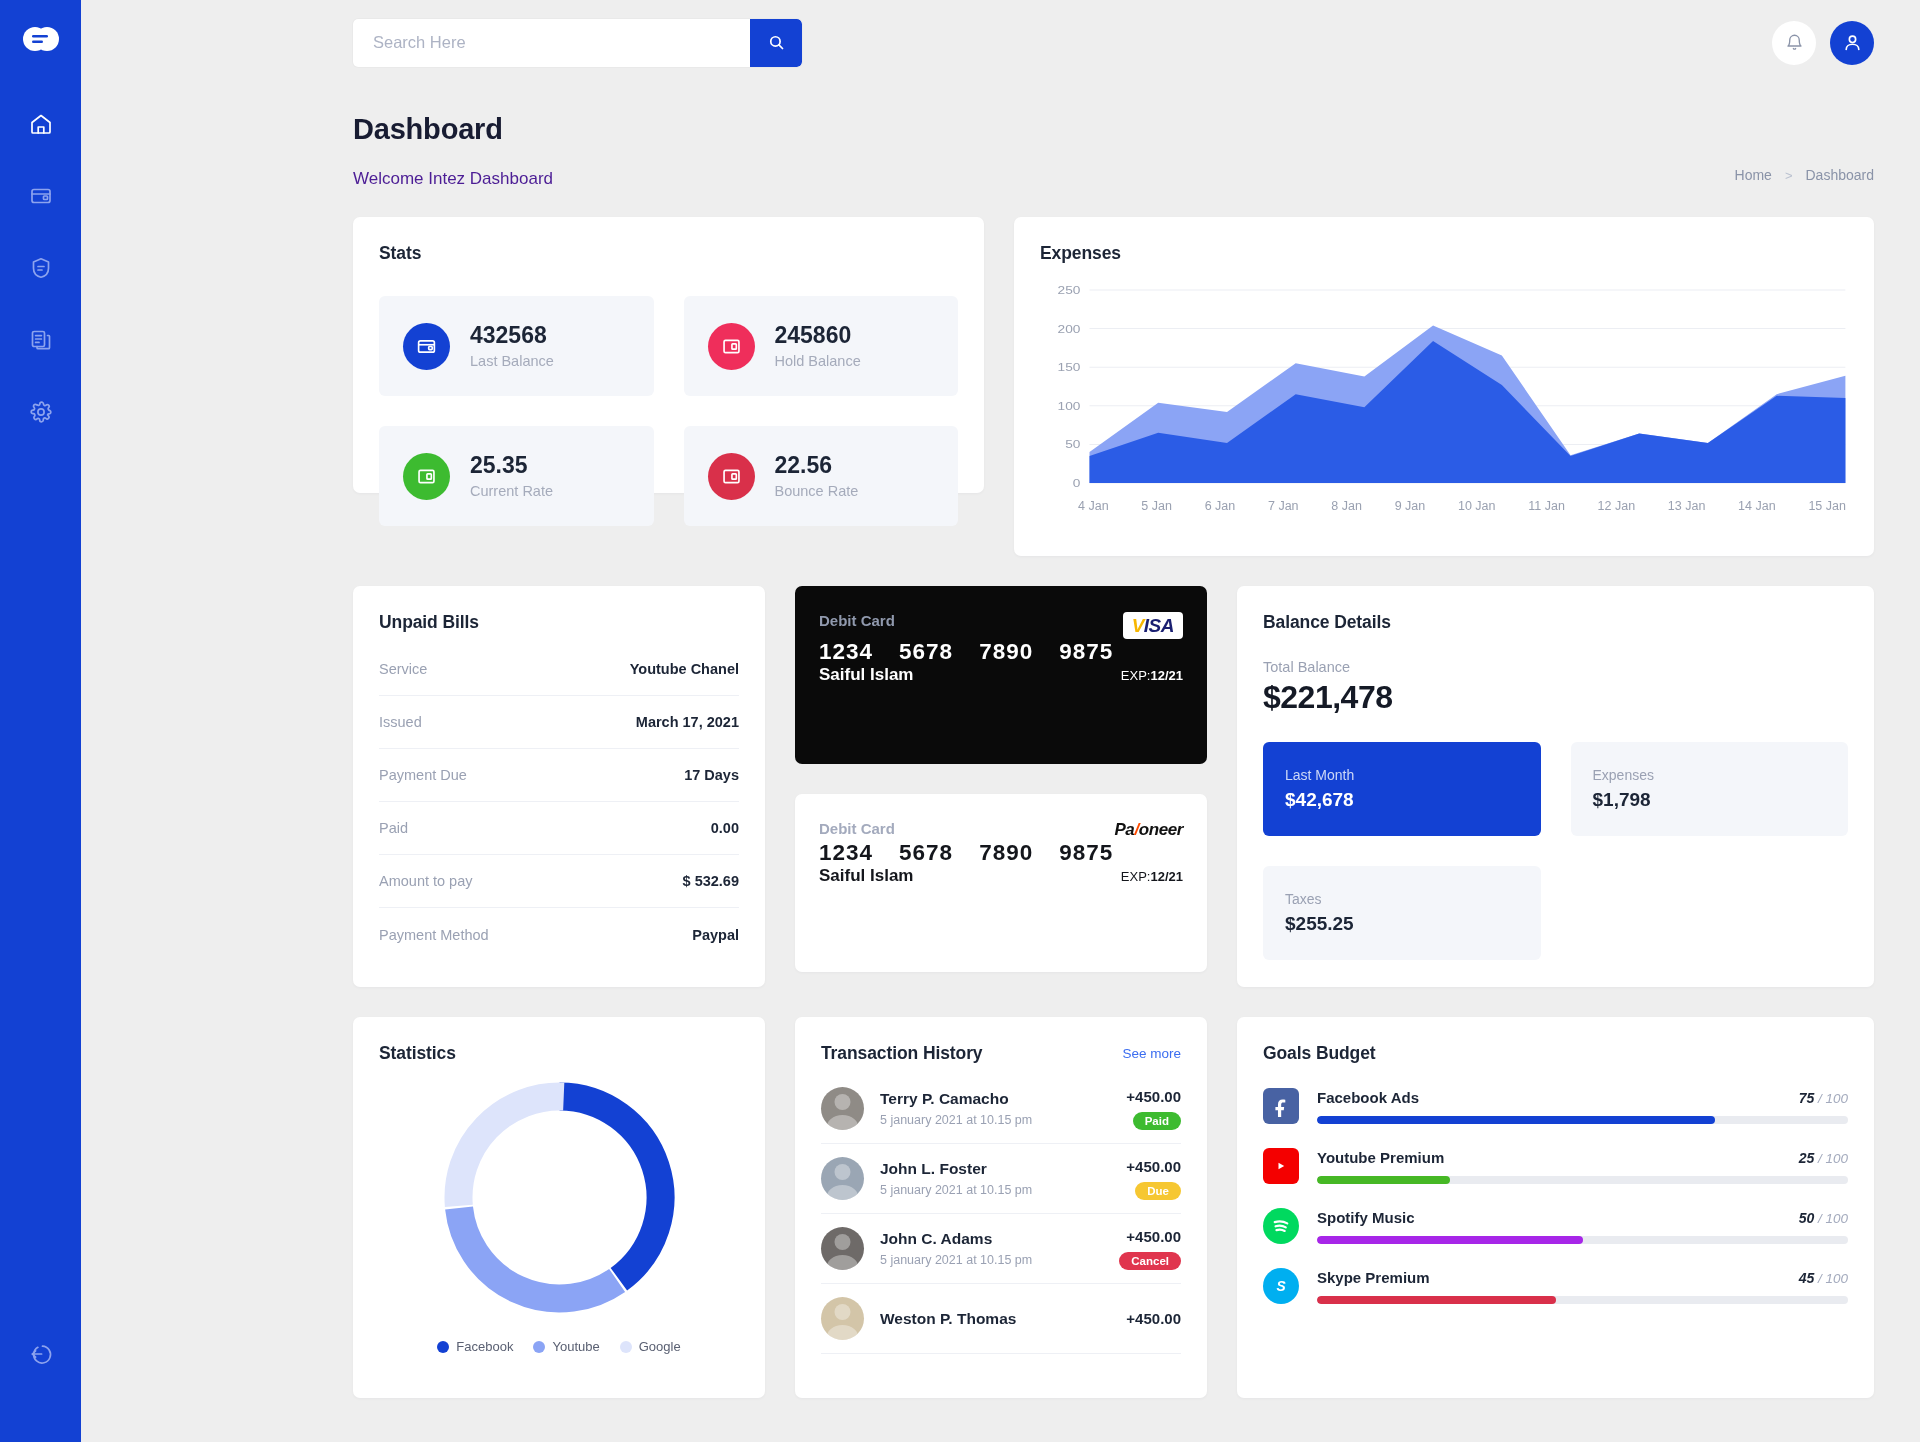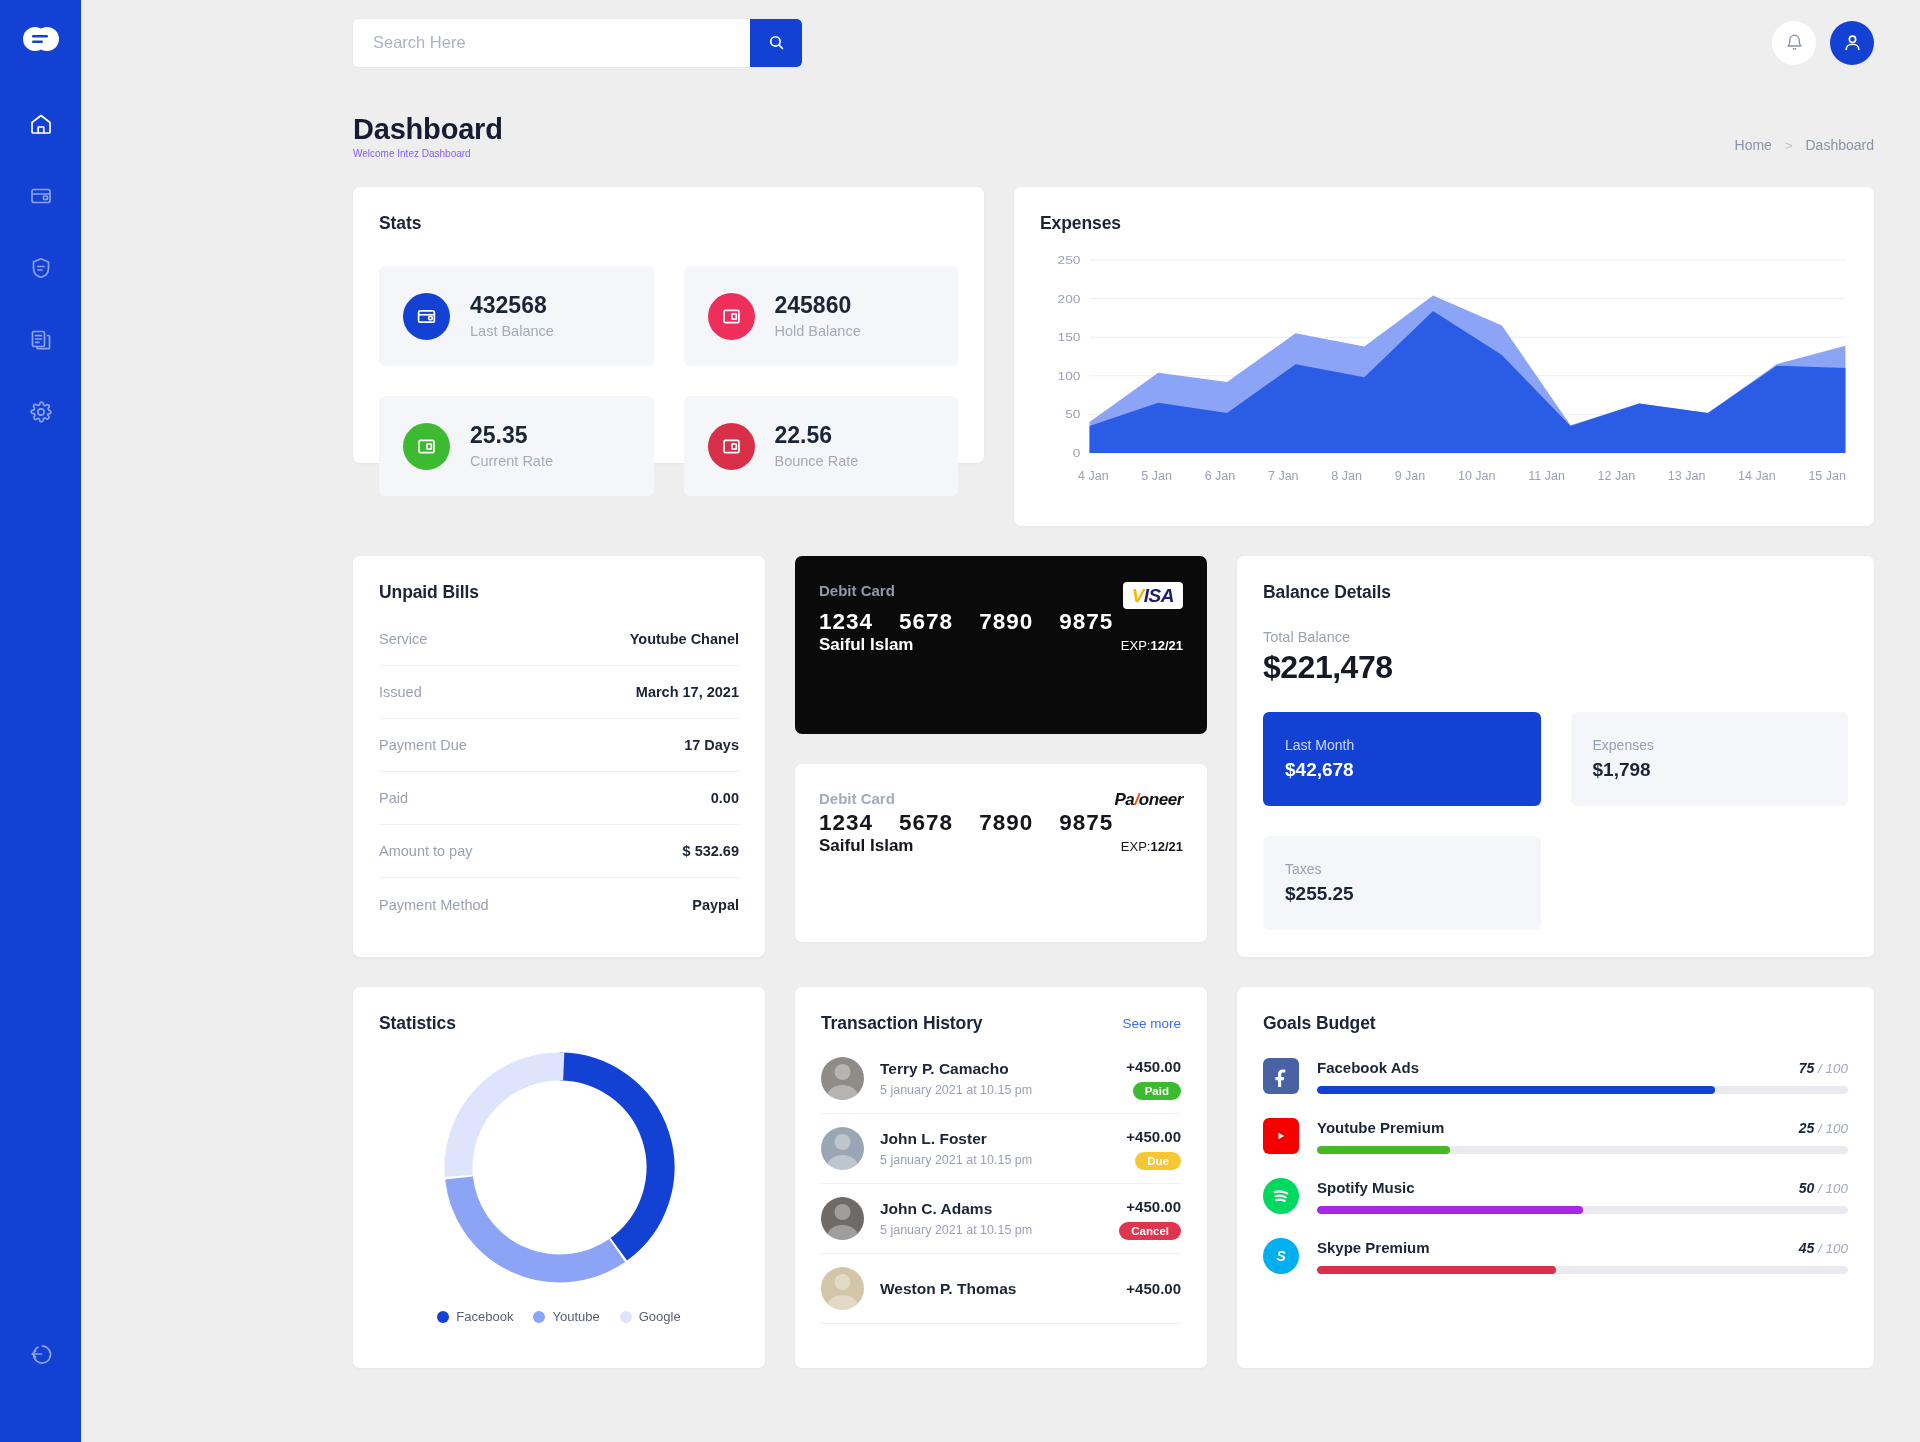--- a/index.html
+++ b/index.html
@@ -53,21 +53,21 @@
     width: 44px; height: 44px; border-radius: 50%; background: #1341d3;
     display: flex; align-items: center; justify-content: center; cursor: pointer; border: none;
   }
 
   
   .page-head {
     display: flex; justify-content: space-between; align-items: flex-end;
     padding: 28px 46px 0 272px;
   }
   .page-title { font-size: 29px; font-weight: 700; color: #181c32; letter-spacing: -0.2px; }
-  .page-sub { font-size: 10px; color: #8b5cf6; margin-top: 2px; }
+  .page-sub { font-size: 17px; color: #4c1d95; margin-top: 23px; }
   .breadcrumb { display: flex; align-items: center; gap: 13px; font-size: 14px; color: #8a93a8; padding-bottom: 6px; }
   .breadcrumb a { color: #8a93a8; text-decoration: none; cursor: pointer; }
   .bc-sep { color: #b9c0cf; font-size: 13px; }
 
   
   .content { padding: 28px 46px 0 272px; }
   .row { display: flex; gap: 30px; margin-bottom: 30px; }
   .card {
     background: #fff; border-radius: 7px; padding: 26px 26px;
     box-shadow: 0 1px 3px rgba(16,24,40,0.04);

